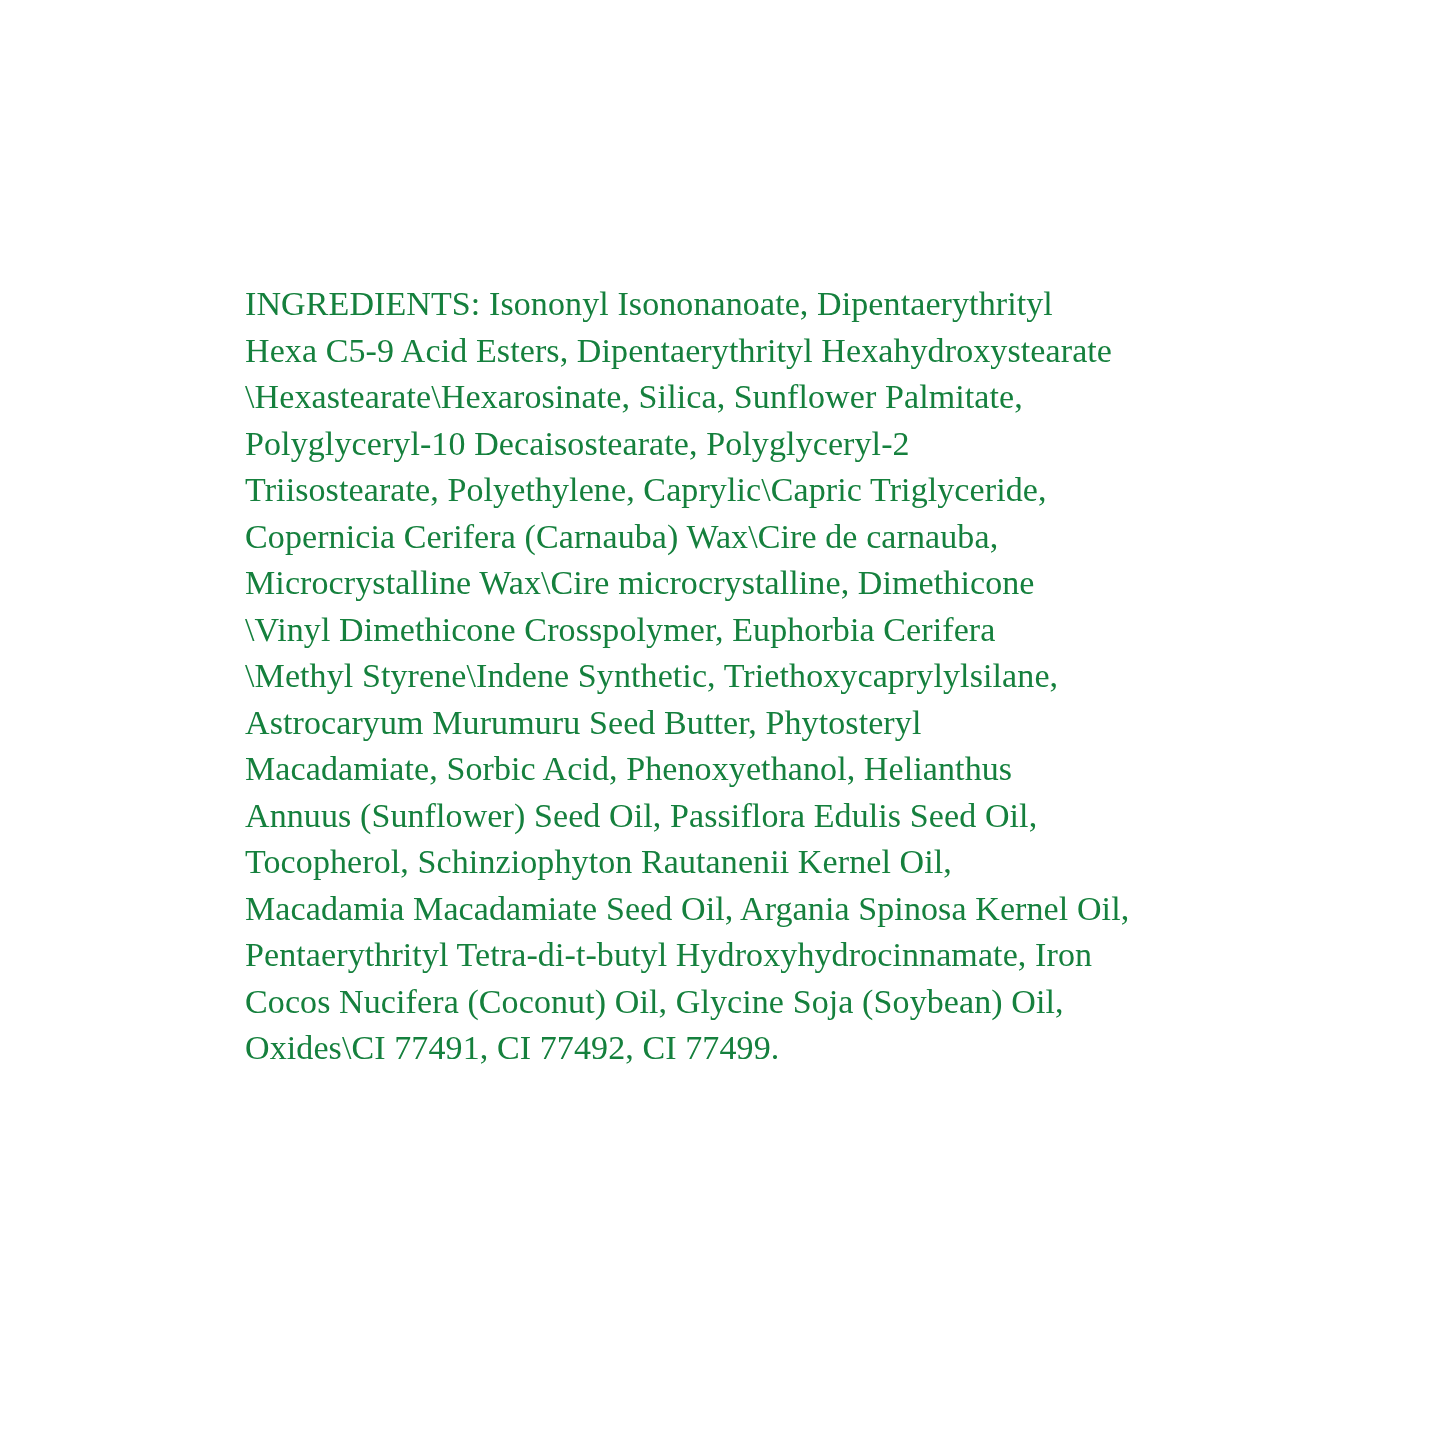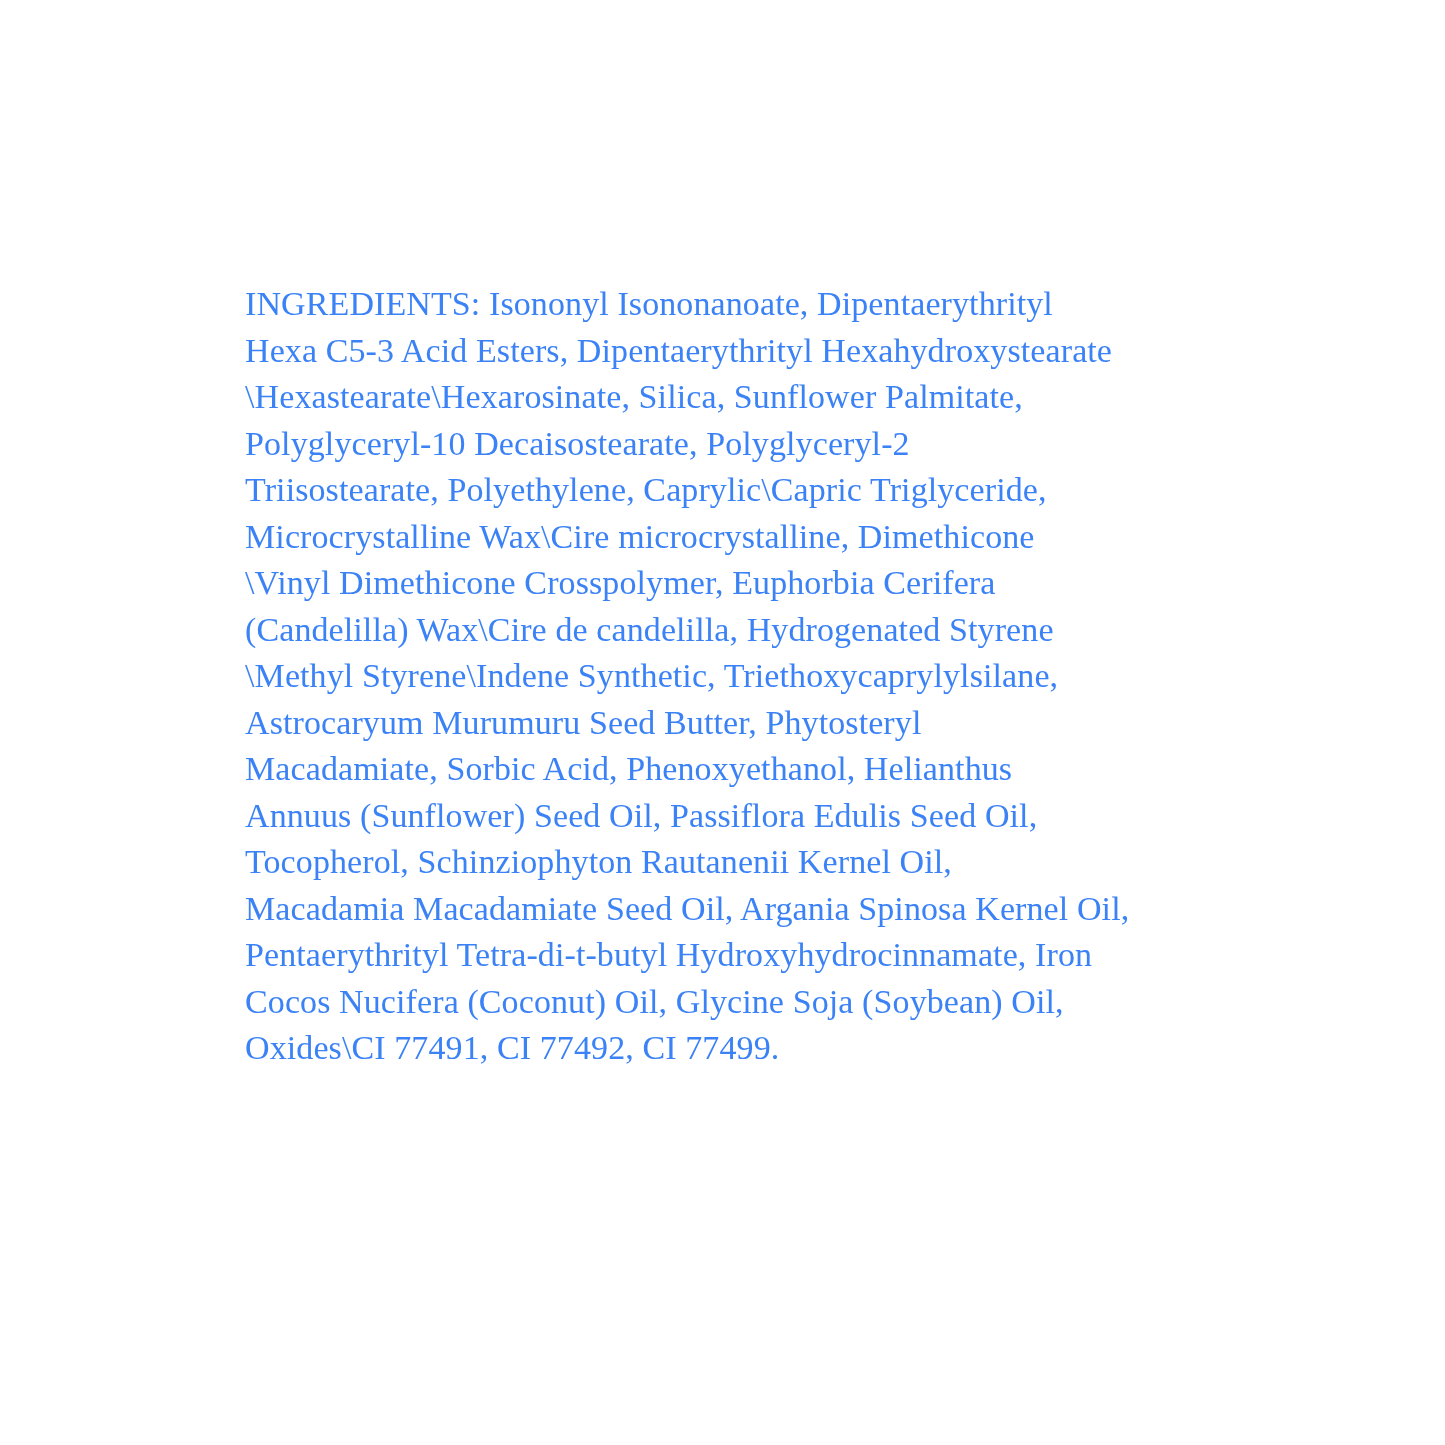--- a/index.html
+++ b/index.html
@@ -14,44 +14,44 @@
     position: relative;
     width: 1445px;
     height: 1445px;
     background: #ffffff;
   }
   .ingredients-block {
     position: absolute;
     left: 245px;
     top: 281px;
     width: 990px;
-    color: #3b82f6;
+    color: #15803d;
     font-family: "Liberation Serif", "DejaVu Serif", serif;
     font-size: 34px;
     line-height: 46.5px;
     font-weight: 400;
   }
   .ingredient-line {
     white-space: nowrap;
     letter-spacing: 0.1px;
   }
 </style>
 </head>
 <body>
 
 <div class="label-canvas">
   <div class="ingredients-block">
     <div class="ingredient-line">INGREDIENTS: Isononyl Isononanoate, Dipentaerythrityl</div>
-    <div class="ingredient-line">Hexa C5-3 Acid Esters, Dipentaerythrityl Hexahydroxystearate</div>
+    <div class="ingredient-line">Hexa C5-9 Acid Esters, Dipentaerythrityl Hexahydroxystearate</div>
     <div class="ingredient-line">\Hexastearate\Hexarosinate, Silica, Sunflower Palmitate,</div>
     <div class="ingredient-line">Polyglyceryl-10 Decaisostearate, Polyglyceryl-2</div>
     <div class="ingredient-line">Triisostearate, Polyethylene, Caprylic\Capric Triglyceride,</div>
+    <div class="ingredient-line">Copernicia Cerifera (Carnauba) Wax\Cire de carnauba,</div>
     <div class="ingredient-line">Microcrystalline Wax\Cire microcrystalline, Dimethicone</div>
     <div class="ingredient-line">\Vinyl Dimethicone Crosspolymer, Euphorbia Cerifera</div>
-    <div class="ingredient-line">(Candelilla) Wax\Cire de candelilla, Hydrogenated Styrene</div>
     <div class="ingredient-line">\Methyl Styrene\Indene Synthetic, Triethoxycaprylylsilane,</div>
     <div class="ingredient-line">Astrocaryum Murumuru Seed Butter, Phytosteryl</div>
     <div class="ingredient-line">Macadamiate, Sorbic Acid, Phenoxyethanol, Helianthus</div>
     <div class="ingredient-line">Annuus (Sunflower) Seed Oil, Passiflora Edulis Seed Oil,</div>
     <div class="ingredient-line">Tocopherol, Schinziophyton Rautanenii Kernel Oil,</div>
     <div class="ingredient-line">Macadamia Macadamiate Seed Oil, Argania Spinosa Kernel Oil,</div>
     <div class="ingredient-line">Pentaerythrityl Tetra-di-t-butyl Hydroxyhydrocinnamate, Iron</div>
     <div class="ingredient-line">Cocos Nucifera (Coconut) Oil, Glycine Soja (Soybean) Oil,</div>
     <div class="ingredient-line">Oxides\CI 77491, CI 77492, CI 77499.</div>
   </div>

